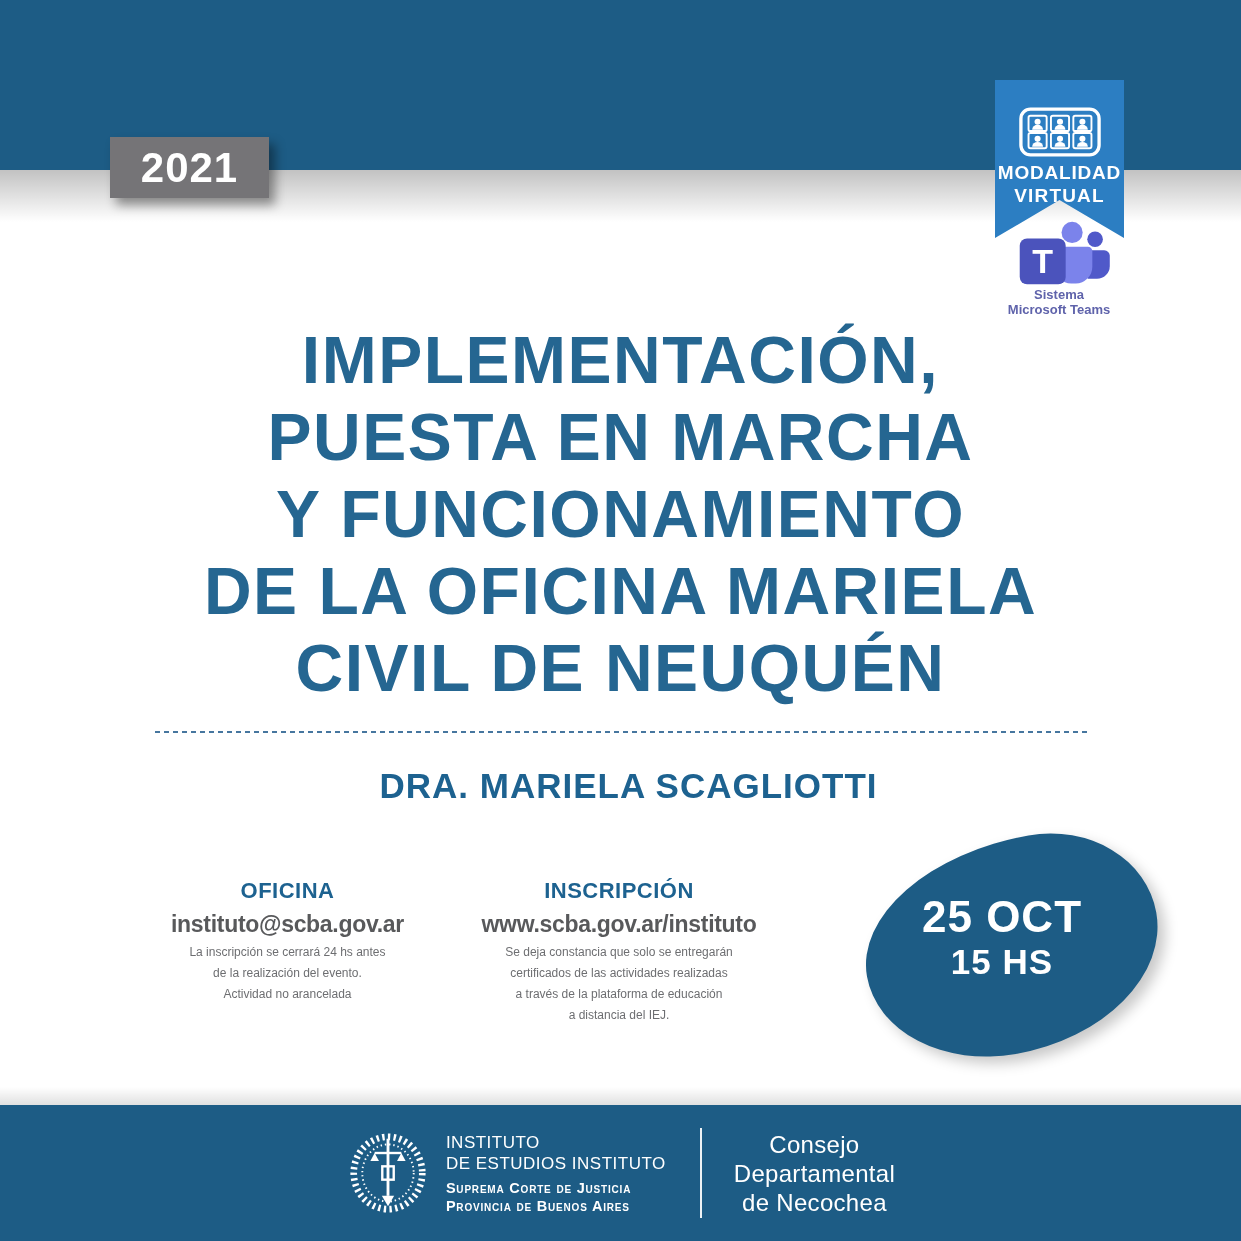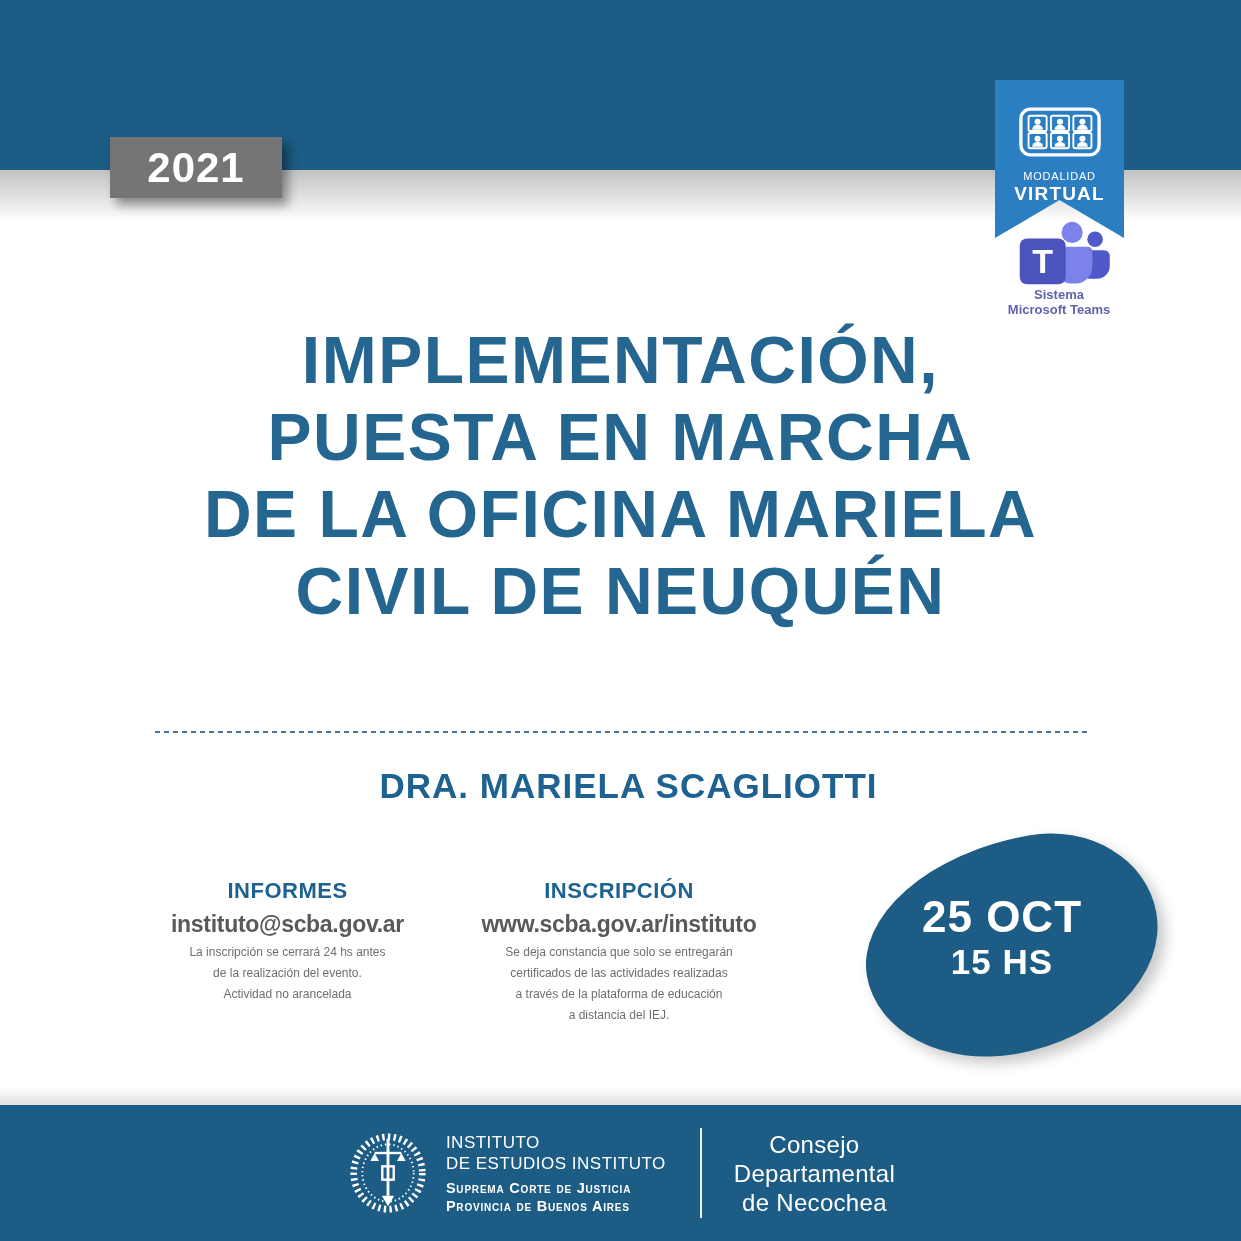--- a/index.html
+++ b/index.html
@@ -19,35 +19,35 @@
   html,body{background:#fff;}
   body{
     width:1241px;height:1241px;position:relative;overflow:hidden;
     font-family:"Liberation Sans","DejaVu Sans",sans-serif;
   }
   
   .top-band{position:absolute;left:0;top:0;width:100%;height:170px;background:var(--band-blue);z-index:1;}
   .top-band-shadow{position:absolute;left:0;top:170px;width:100%;height:52px;
     background:linear-gradient(180deg,rgba(0,0,0,.24),rgba(0,0,0,0));z-index:0;}
   .year-badge{
-    position:absolute;left:110px;top:137px;width:172px;height:61px;z-index:3;
+    position:absolute;left:110px;top:137px;width:159px;height:61px;z-index:3;
     background:var(--gray-box);color:#fff;display:flex;align-items:center;justify-content:center;
     font-size:42px;font-weight:bold;letter-spacing:1px;
     box-shadow:6px 7px 10px rgba(0,0,0,.4);
   }
   
   .ribbon{
     position:absolute;left:995px;top:80px;width:129px;height:158px;z-index:2;
     background:var(--ribbon-blue);
     clip-path:polygon(0 0,100% 0,100% 100%,50% 76%,0 100%);
     filter:drop-shadow(3px 3px 3px rgba(0,0,0,.35));
     display:flex;flex-direction:column;align-items:center;
     padding-top:27px;color:#fff;text-align:center;
   }
-  .ribbon .modalidad{font-size:11px;letter-spacing:.8px;margin-top:13px;font-weight:normal;}
+  .ribbon .modalidad{font-size:19px;letter-spacing:.8px;margin-top:5px;font-weight:bold;}
   .ribbon .virtual{font-size:19px;letter-spacing:1.2px;font-weight:bold;margin-top:1px;}
   .teams-logo{position:absolute;left:1012px;top:220px;z-index:3;}
   .teams-caption{
     position:absolute;left:984px;top:287px;width:150px;z-index:3;text-align:center;
     color:var(--teams-caption);font-size:13px;font-weight:bold;line-height:15px;
   }
   
   .event-title{
     position:absolute;left:0;top:322px;width:100%;z-index:2;
     text-align:center;color:var(--title-blue);
@@ -137,30 +137,31 @@
   <text x="31" y="58" text-anchor="middle" font-size="37" font-weight="bold" fill="#fff">T</text>
 </svg>
 <div class="teams-caption">
   <div>Sistema</div>
   <div>Microsoft Teams</div>
 </div>
 
 <div class="event-title">
   <div>IMPLEMENTACIÓN,</div>
   <div>PUESTA EN MARCHA</div>
+  <div>Y FUNCIONAMIENTO</div>
   <div>DE LA OFICINA MARIELA</div>
   <div>CIVIL DE NEUQUÉN</div>
 </div>
 
 <div class="dotted-divider"></div>
 
 <div class="speaker-name">DRA. MARIELA SCAGLIOTTI</div>
 
 <div class="info-col informes">
-  <div class="info-heading">INFORMES</div>
+  <div class="info-heading">OFICINA</div>
   <div class="info-contact">instituto@scba.gov.ar</div>
   <div class="info-note">
     <div>La inscripción se cerrará 24 hs antes</div>
     <div>de la realización del evento.</div>
     <div>Actividad no arancelada</div>
   </div>
 </div>
 
 <div class="info-col inscripcion">
   <div class="info-heading">INSCRIPCIÓN</div>

